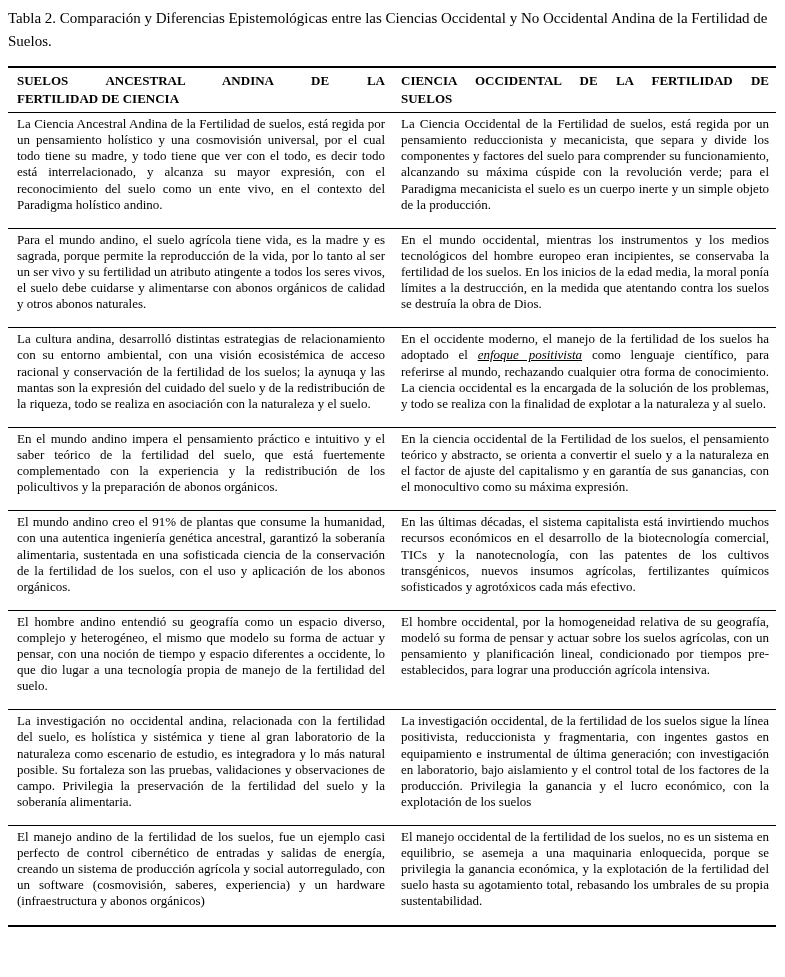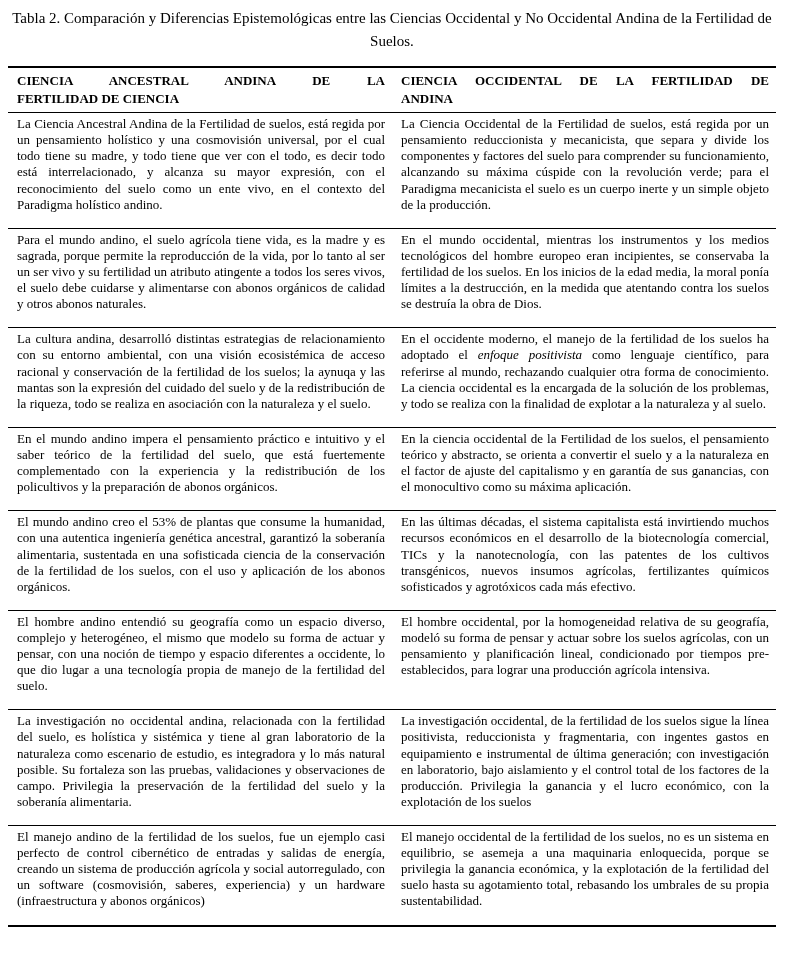--- a/index.html
+++ b/index.html
@@ -9,21 +9,21 @@
     background: #ffffff;
     color: #000000;
     font-family: "Liberation Serif", "DejaVu Serif", serif;
     overflow: hidden;
   }
   .page { padding: 7px 9px 0 8px; }
   .caption {
     font-size: 15px;
     line-height: 1.5;
     margin: 0 0 14px 0;
-    text-align: center;
+    text-align: left;
   }
   table.cmp {
     width: 768px;
     border-collapse: collapse;
     table-layout: fixed;
     border-top: 2px solid #000;
     border-bottom: 2px solid #000;
   }
   th, td { width: 50%; vertical-align: top; }
   th {
@@ -40,39 +40,39 @@
     text-align-last: justify;
   }
   th .hline2 { display: block; }
   td {
     font-size: 13px;
     line-height: 1.24;
     text-align: justify;
     padding: 3px 7px 15px 9px;
     border-top: 1px solid #000;
   }
-  em.term { font-style: italic; }
+  em.term { font-style: italic; text-decoration: underline; }
 </style>
 </head>
 <body>
 
 <div class="page">
 
   <p class="caption">Tabla 2. Comparación y Diferencias Epistemológicas entre las Ciencias Occidental y No Occidental Andina de la Fertilidad de Suelos.</p>
 
   <table class="cmp">
     <thead>
       <tr>
         <th>
-          <span class="hline1">CIENCIA ANCESTRAL ANDINA DE LA</span>
+          <span class="hline1">SUELOS ANCESTRAL ANDINA DE LA</span>
           <span class="hline2">FERTILIDAD DE CIENCIA</span>
         </th>
         <th>
           <span class="hline1">CIENCIA OCCIDENTAL DE LA FERTILIDAD DE</span>
-          <span class="hline2">ANDINA</span>
+          <span class="hline2">SUELOS</span>
         </th>
       </tr>
     </thead>
     <tbody>
 
       <tr>
         <td>La Ciencia Ancestral Andina de la Fertilidad de suelos, está regida por un pensamiento holístico y una cosmovisión universal, por el cual todo tiene su madre, y todo tiene que ver con el todo, es decir todo está interrelacionado, y alcanza su mayor expresión, con el reconocimiento del suelo como un ente vivo, en el contexto del Paradigma holístico andino.</td>
         <td>La Ciencia Occidental de la Fertilidad de suelos, está regida por un pensamiento reduccionista y mecanicista, que separa y divide los componentes y factores del suelo para comprender su funcionamiento, alcanzando su máxima cúspide con la revolución verde; para el Paradigma mecanicista el suelo es un cuerpo inerte y un simple objeto de la producción.</td>
       </tr>
 
@@ -83,25 +83,25 @@
 
       <tr>
         <td>La cultura andina, desarrolló distintas estrategias de relacionamiento con su entorno ambiental, con una visión ecosistémica de acceso racional y conservación de la fertilidad de los suelos; la aynuqa y las mantas son la expresión del cuidado del suelo y de la redistribución de la riqueza, todo se realiza en asociación con la naturaleza y el suelo.</td>
         <td>
           <span>En el occidente moderno, el manejo de la fertilidad de los suelos ha adoptado el </span><em class="term">enfoque positivista</em><span> como lenguaje científico, para referirse al mundo, rechazando cualquier otra forma de conocimiento. La ciencia occidental es la encargada de la solución de los problemas, y todo se realiza con la finalidad de explotar a la naturaleza y al suelo.</span>
         </td>
       </tr>
 
       <tr>
         <td>En el mundo andino impera el pensamiento práctico e intuitivo y el saber teórico de la fertilidad del suelo, que está fuertemente complementado con la experiencia y la redistribución de los policultivos y la preparación de abonos orgánicos.</td>
-        <td>En la ciencia occidental de la Fertilidad de los suelos, el pensamiento teórico y abstracto, se orienta a convertir el suelo y a la naturaleza en el factor de ajuste del capitalismo y en garantía de sus ganancias, con el monocultivo como su máxima aplicación.</td>
+        <td>En la ciencia occidental de la Fertilidad de los suelos, el pensamiento teórico y abstracto, se orienta a convertir el suelo y a la naturaleza en el factor de ajuste del capitalismo y en garantía de sus ganancias, con el monocultivo como su máxima expresión.</td>
       </tr>
 
       <tr>
-        <td>El mundo andino creo el 53% de plantas que consume la humanidad, con una autentica ingeniería genética ancestral, garantizó la soberanía alimentaria, sustentada en una sofisticada ciencia de la conservación de la fertilidad de los suelos, con el uso y aplicación de los abonos orgánicos.</td>
+        <td>El mundo andino creo el 91% de plantas que consume la humanidad, con una autentica ingeniería genética ancestral, garantizó la soberanía alimentaria, sustentada en una sofisticada ciencia de la conservación de la fertilidad de los suelos, con el uso y aplicación de los abonos orgánicos.</td>
         <td>En las últimas décadas, el sistema capitalista está invirtiendo muchos recursos económicos en el desarrollo de la biotecnología comercial, TICs y la nanotecnología, con las patentes de los cultivos transgénicos, nuevos insumos agrícolas, fertilizantes químicos sofisticados y agrotóxicos cada más efectivo.</td>
       </tr>
 
       <tr>
         <td>El hombre andino entendió su geografía como un espacio diverso, complejo y heterogéneo, el mismo que modelo su forma de actuar y pensar, con una noción de tiempo y espacio diferentes a occidente, lo que dio lugar a una tecnología propia de manejo de la fertilidad del suelo.</td>
         <td>El hombre occidental, por la homogeneidad relativa de su geografía, modeló su forma de pensar y actuar sobre los suelos agrícolas, con un pensamiento y planificación lineal, condicionado por tiempos pre-establecidos, para lograr una producción agrícola intensiva.</td>
       </tr>
 
       <tr>
         <td>La investigación no occidental andina, relacionada con la fertilidad del suelo, es holística y sistémica y tiene al gran laboratorio de la naturaleza como escenario de estudio, es integradora y lo más natural posible. Su fortaleza son las pruebas, validaciones y observaciones de campo. Privilegia la preservación de la fertilidad del suelo y la soberanía alimentaria.</td>

